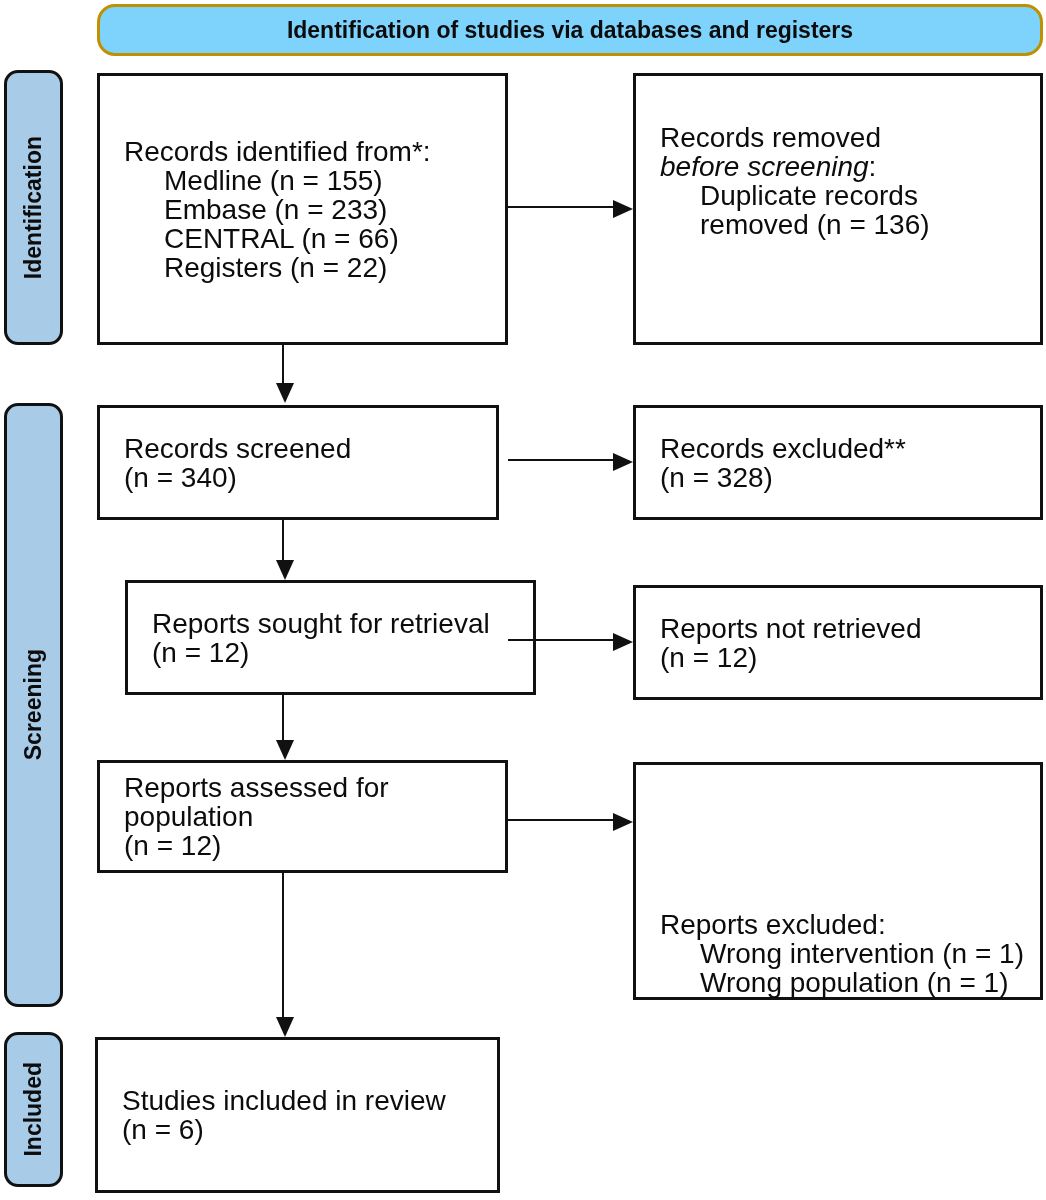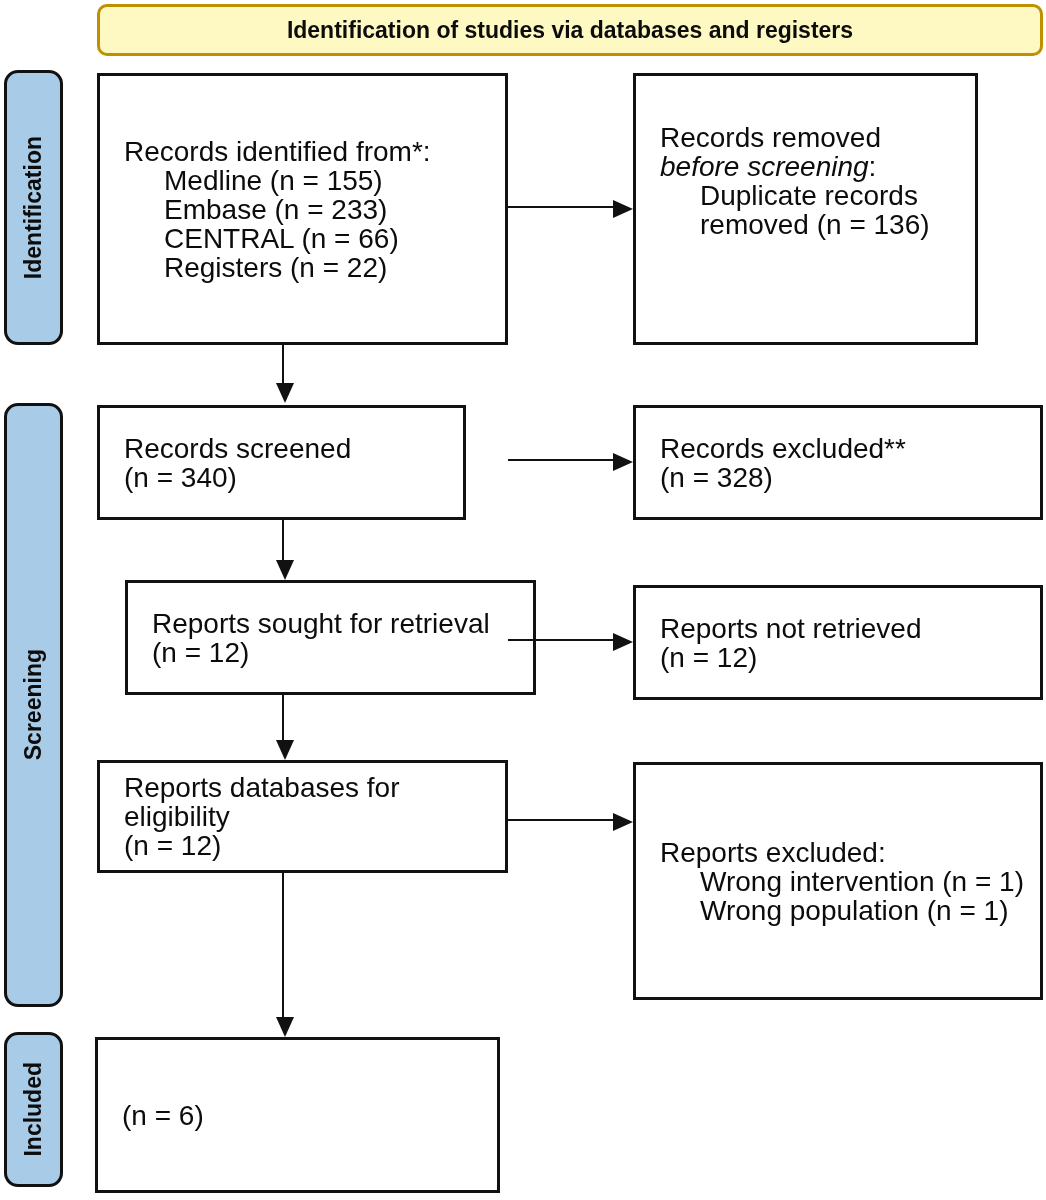--- a/index.html
+++ b/index.html
@@ -12,23 +12,23 @@
     color: #0c0c0c;
     overflow: hidden;
   }
 
   
   .banner {
     position: absolute;
     left: 97px; top: 4px;
     width: 946px; height: 52px;
     box-sizing: border-box;
-    background: #fef9c3;
+    background: #7dd3fc;
     border: 3px solid #BF9000;
-    border-radius: 10px;
+    border-radius: 18px;
     display: flex; align-items: center; justify-content: center;
     font-size: 23px; font-weight: bold;
   }
 
   
   .side {
     position: absolute;
     left: 4px; width: 59px;
     box-sizing: border-box;
     background: #A8CBE8;
@@ -51,28 +51,28 @@
     position: absolute;
     box-sizing: border-box;
     background: #ffffff;
     border: 3px solid #111;
     display: flex; flex-direction: column; justify-content: center;
     font-size: 28px; line-height: 29px;
     padding-left: 24px; padding-right: 12px;
   }
   .box .ind { padding-left: 40px; }
   .b1 { left: 97px;  top: 73px;   width: 411px; height: 272px; }
-  .b2 { left: 633px; top: 73px;   width: 345px; height: 272px; padding-bottom: 56px; }
+  .b2 { left: 633px; top: 73px;   width: 410px; height: 272px; padding-bottom: 56px; }
   .b2 .title { max-width: 260px; }
-  .b3 { left: 97px;  top: 405px;  width: 369px; height: 115px; }
+  .b3 { left: 97px;  top: 405px;  width: 402px; height: 115px; }
   .b4 { left: 633px; top: 405px;  width: 410px; height: 115px; }
   .b5 { left: 97px;  top: 580px;  width: 411px; height: 115px; margin-left: 28px; }
   .b6 { left: 633px; top: 585px;  width: 410px; height: 115px; }
   .b7 { left: 97px;  top: 760px;  width: 411px; height: 113px; }
-  .b8 { left: 633px; top: 762px;  width: 410px; height: 238px; }
+  .b8 { left: 633px; top: 762px;  width: 410px; height: 238px; justify-content: flex-end; }
   .b9 { left: 95px;  top: 1037px; width: 405px; height: 156px; }
   .italic { font-style: italic; }
 
   
   .arrow-h {
     position: absolute; height: 0;
     border-top: 2.5px solid #111;
   }
   .arrow-h::after {
     content: "";
@@ -149,31 +149,32 @@
     <div>Reports sought for retrieval</div>
     <div>(n = 12)</div>
   </div>
 
   <div class="box b6">
     <div>Reports not retrieved</div>
     <div>(n = 12)</div>
   </div>
 
   <div class="box b7">
-    <div>Reports databases for eligibility</div>
+    <div>Reports assessed for population</div>
     <div>(n = 12)</div>
   </div>
 
   <div class="box b8">
     <div class="title">Reports excluded:</div>
     <div class="ind">Wrong intervention (n = 1)</div>
     <div class="ind">Wrong population (n = 1)</div>
   </div>
 
   <div class="box b9">
+    <div>Studies included in review</div>
     <div>(n = 6)</div>
   </div>
 
   <div class="arrow-h ah1"></div>
   <div class="arrow-h ah2"></div>
   <div class="arrow-h ah3"></div>
   <div class="arrow-h ah4"></div>
   <div class="arrow-v av1"></div>
   <div class="arrow-v av2"></div>
   <div class="arrow-v av3"></div>

